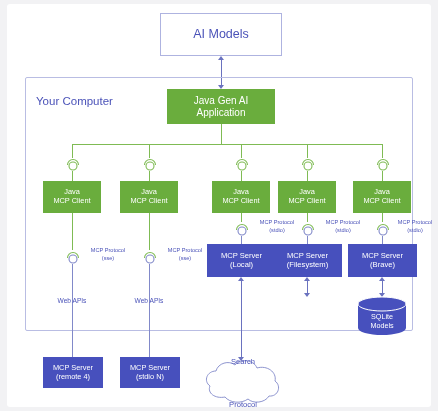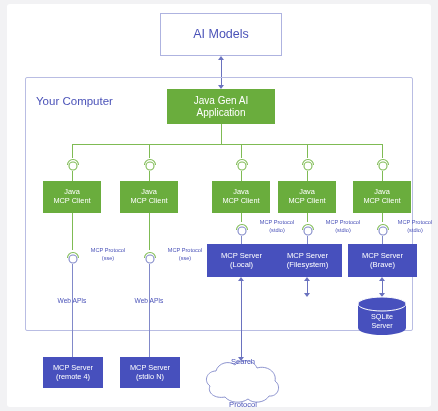--- a/index.html
+++ b/index.html
@@ -265,21 +265,21 @@
     <div class="abs arrow-dn" style="left:372px;top:289px;"></div>
 
 
     <div class="shape-wrap" style="left:349px;top:292px;width:52px;height:40px;">
       <svg width="52" height="40" viewBox="0 0 52 40">
         <path d="M2 8 v24 a24 7 0 0 0 48 0 V8 z" fill="#4750bd"></path>
         <ellipse cx="26" cy="8" rx="24" ry="7" fill="#4750bd" stroke="#ffffff" stroke-width="1"></ellipse>
       </svg>
       <div class="shape-text" style="padding-top:5px;">
         <span>SQLite</span>
-        <span>Server</span>
+        <span>Models</span>
       </div>
     </div>
 
     <div class="abs box blue remote" style="left:36px;top:353px;width:60px;height:31px;flex-direction:column;">
       <span>MCP Server</span>
       <span>(remote 4)</span>
     </div>
     <div class="abs box blue remote" style="left:113px;top:353px;width:60px;height:31px;flex-direction:column;">
       <span>MCP Server</span>
       <span>(stdio N)</span>

